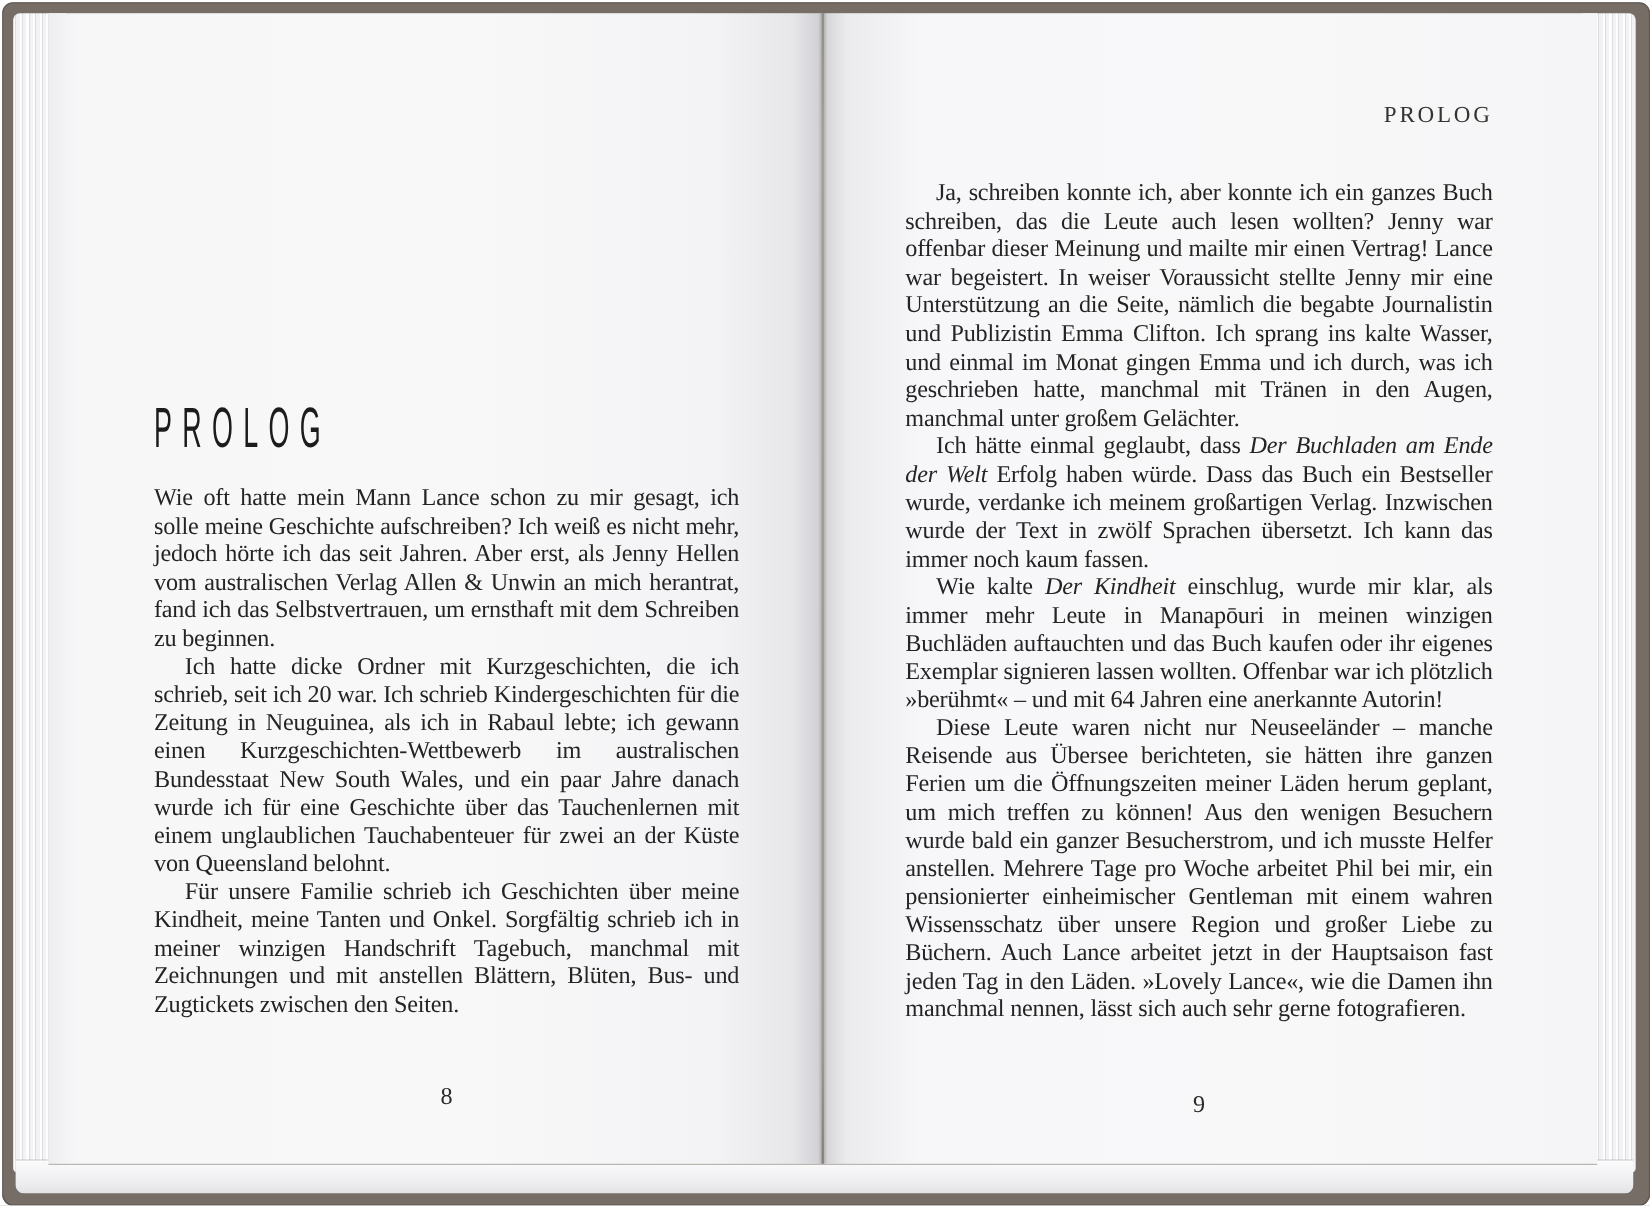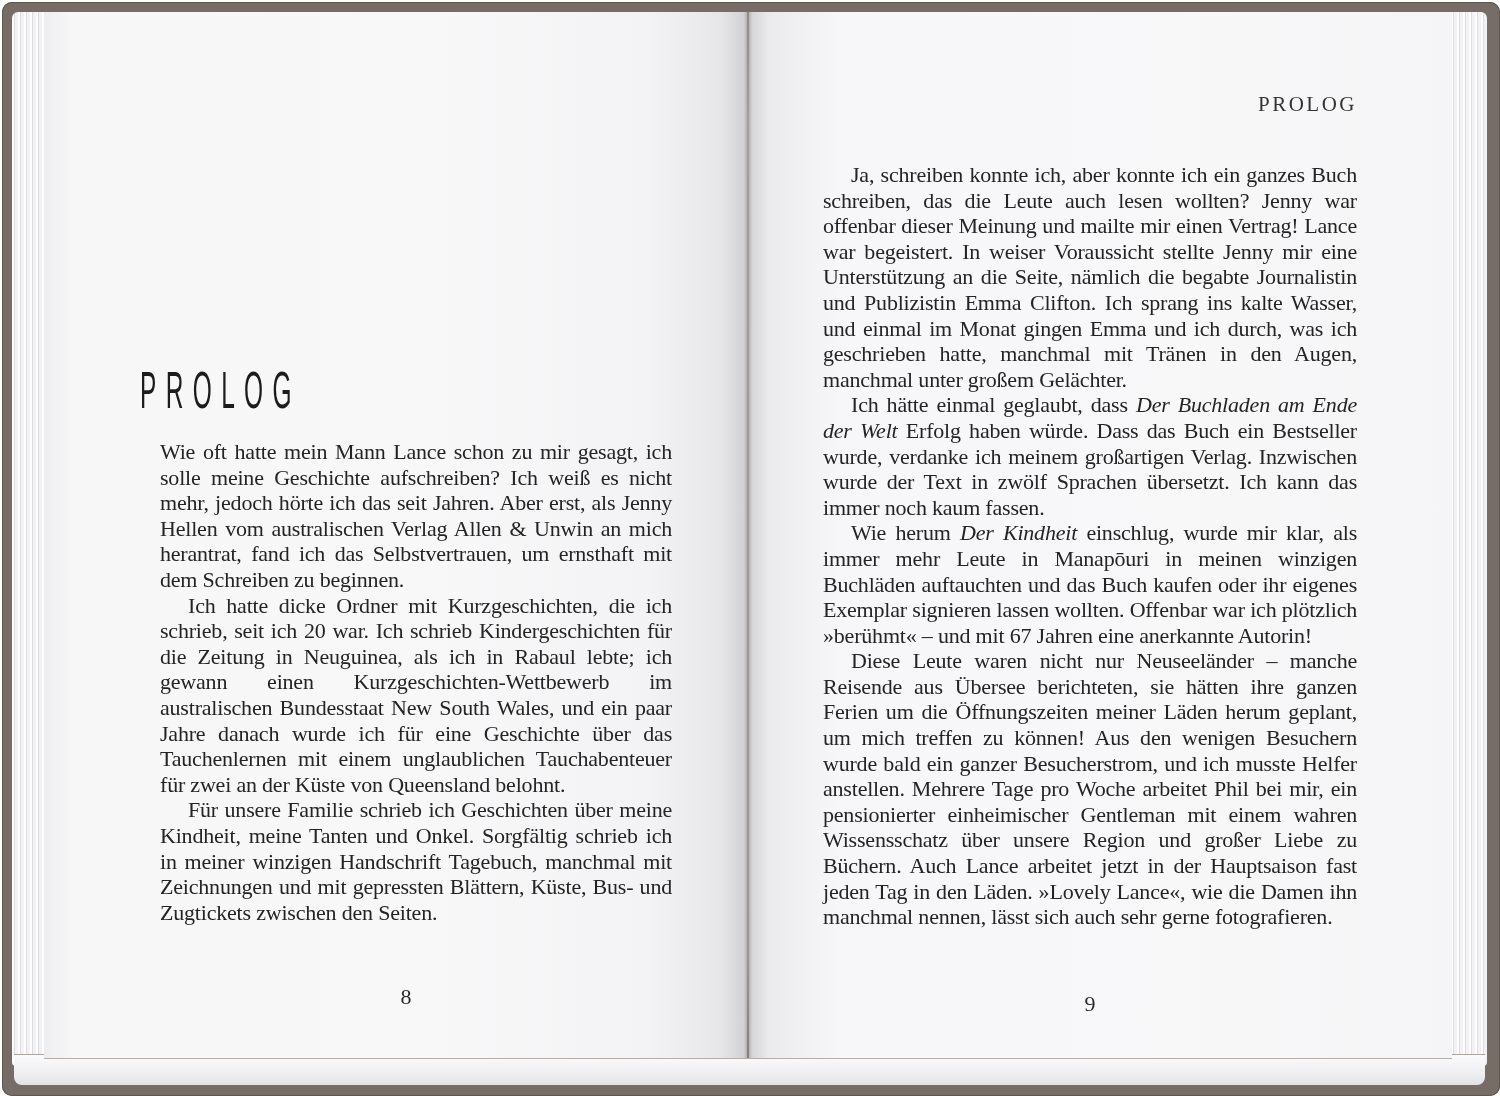--- a/index.html
+++ b/index.html
@@ -75,21 +75,21 @@
     font-size: 21px; letter-spacing: 2.5px; color: #343434;
   }
 
   .body-text {
     position: absolute; left: 0; right: 0;
     font-size: 22px; line-height: 25.6px;
     letter-spacing: -0.2px;
     text-align: justify;
     hyphens: auto;
   }
-  .page.left  .body-text { top: 427px; margin-left: 20px; }
+  .page.left  .body-text { top: 427px; }
   .page.right .body-text { top: 150px; }
   .body-text p { margin: 0; }
   .body-text p.indent { text-indent: 28px; }
   .body-text em { font-style: italic; }
 
   .page-number {
     position: absolute; left: 0; right: 0; text-align: center;
     font-size: 22px; color: #2b2b2b;
   }
   .page.left  .page-number { top: 972px; }
@@ -113,33 +113,33 @@
   <div class="bottom-stack"></div>
 
   <div class="spread">
 
     <div class="page left">
       <div class="text-col">
         <h1 class="chapter-heading">PROLOG</h1>
         <div class="body-text">
             <p class="para"><span>Wie oft hatte mein Mann Lance schon zu mir gesagt, ich solle meine Geschichte aufschreiben? Ich weiß es nicht mehr, jedoch hörte ich das seit Jahren. Aber erst, als Jenny Hellen vom australischen Verlag Allen &amp; Unwin an mich herantrat, fand ich das Selbstvertrauen, um ernsthaft mit dem Schreiben zu beginnen.</span></p>
             <p class="para indent"><span>Ich hatte dicke Ordner mit Kurzgeschichten, die ich schrieb, seit ich 20 war. Ich schrieb Kindergeschichten für die Zeitung in Neuguinea, als ich in Rabaul lebte; ich gewann einen Kurzgeschichten-Wettbewerb im australischen Bundesstaat New South Wales, und ein paar Jahre danach wurde ich für eine Geschichte über das Tauchenlernen mit einem unglaublichen Tauchabenteuer für zwei an der Küste von Queensland belohnt.</span></p>
-            <p class="para indent"><span>Für unsere Familie schrieb ich Geschichten über meine Kindheit, meine Tanten und Onkel. Sorgfältig schrieb ich in meiner winzigen Handschrift Tagebuch, manchmal mit Zeichnungen und mit gepressten Blättern, Küste, Bus- und Zugtickets zwischen den Seiten.</span></p>
+            <p class="para indent"><span>Für unsere Familie schrieb ich Geschichten über meine Kindheit, meine Tanten und Onkel. Sorgfältig schrieb ich in meiner winzigen Handschrift Tagebuch, manchmal mit Zeichnungen und mit anstellen Blättern, Blüten, Bus- und Zugtickets zwischen den Seiten.</span></p>
           </div>
         <div class="page-number">8</div>
       </div>
     </div>
 
     <div class="page right">
       <div class="text-col">
         <div class="running-header">PROLOG</div>
         <div class="body-text">
             <p class="para indent"><span>Ja, schreiben konnte ich, aber konnte ich ein ganzes Buch schreiben, das die Leute auch lesen wollten? Jenny war offenbar dieser Meinung und mailte mir einen Vertrag! Lance war begeistert. In weiser Voraussicht stellte Jenny mir eine Unterstützung an die Seite, nämlich die begabte Journalistin und Publizistin Emma Clifton. Ich sprang ins kalte Wasser, und einmal im Monat gingen Emma und ich durch, was ich geschrieben hatte, manchmal mit Tränen in den Augen, manchmal unter großem Gelächter.</span></p>
             <p class="para indent"><span>Ich hätte einmal geglaubt, dass </span><em>Der Buchladen am Ende der Welt</em><span> Erfolg haben würde. Dass das Buch ein Bestseller wurde, verdanke ich meinem großartigen Verlag. Inzwischen wurde der Text in zwölf Sprachen übersetzt. Ich kann das immer noch kaum fassen.</span></p>
-            <p class="para indent"><span>Wie herum </span><em>Der Kindheit</em><span> einschlug, wurde mir klar, als immer mehr Leute in Manapōuri in meinen winzigen Buchläden auftauchten und das Buch kaufen oder ihr eigenes Exemplar signieren lassen wollten. Offenbar war ich plötzlich »berühmt« – und mit 67 Jahren eine anerkannte Autorin!</span></p>
+            <p class="para indent"><span>Wie kalte </span><em>Der Kindheit</em><span> einschlug, wurde mir klar, als immer mehr Leute in Manapōuri in meinen winzigen Buchläden auftauchten und das Buch kaufen oder ihr eigenes Exemplar signieren lassen wollten. Offenbar war ich plötzlich »berühmt« – und mit 64 Jahren eine anerkannte Autorin!</span></p>
             <p class="para indent"><span>Diese Leute waren nicht nur Neuseeländer – manche Reisende aus Übersee berichteten, sie hätten ihre ganzen Ferien um die Öffnungszeiten meiner Läden herum geplant, um mich treffen zu können! Aus den wenigen Besuchern wurde bald ein ganzer Besucherstrom, und ich musste Helfer anstellen. Mehrere Tage pro Woche arbeitet Phil bei mir, ein pensionierter einheimischer Gentleman mit einem wahren Wissensschatz über unsere Region und großer Liebe zu Büchern. Auch Lance arbeitet jetzt in der Hauptsaison fast jeden Tag in den Läden. »Lovely Lance«, wie die Damen ihn manchmal nennen, lässt sich auch sehr gerne fotografieren.</span></p>
           </div>
         <div class="page-number">9</div>
       </div>
     </div>
 
     <div class="gutter"></div>
   </div>
 </div>
 

